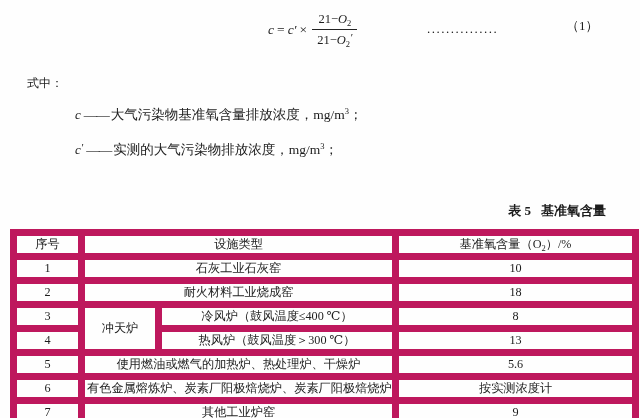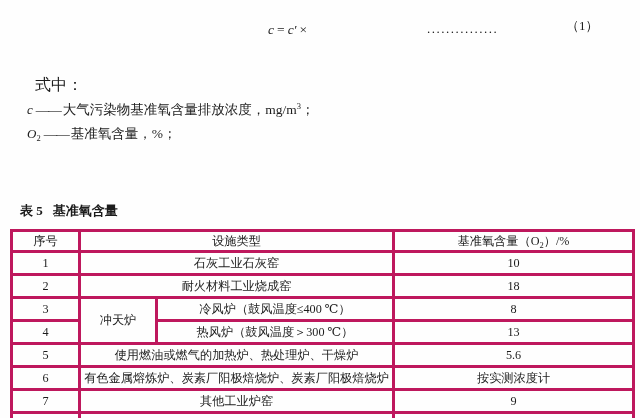--- a/index.html
+++ b/index.html
@@ -18,63 +18,67 @@
   .frac { display:inline-block; text-align:center; font-size:12.5px; vertical-align:middle; margin-left:2px; }
   .frac .num { display:block; border-bottom:1px solid #222; padding:0 5px 1px 5px; }
   .frac .den { display:block; padding:1px 5px 0 5px; }
   .frac .pre { font-style:normal; }
   sub.sm { font-size:8.5px; vertical-align:-3px; font-style:normal; }
   sup.sm { font-size:8.5px; vertical-align:5px; font-style:normal; }
   .prime { font-size:11px; vertical-align:3px; font-style:italic; }
   .eq-dots { position:absolute; left:427px; top:21px; font-size:13px; letter-spacing:1.5px; font-style:normal; }
   .eq-no   { position:absolute; left:566px; top:17px; font-size:13px; }
   
-  .where-label { position:absolute; left:35px; top:75px; font-size:16px; }
+  .where-label { position:absolute; left:27px; top:75px; font-size:12px; }
   .defs { position:absolute; left:27px; top:98px; font-size:13.5px; }
-  .def-line { line-height:16px; white-space:nowrap; }
+  .def-line { line-height:27px; white-space:nowrap;margin-left:48px; }
   .def-line .var { font-style:italic; font-size:13px; }
   .def-line .dash { letter-spacing:-1px; padding:0 2px 0 3px; }
   
-  .tbl-caption { position:absolute; left:0; top:202px; width:606px; text-align:left;
+  .tbl-caption { position:absolute; left:0; top:202px; width:606px; text-align:right;
     font-weight:bold; font-size:13px;padding-left:20px; }
   .tbl-caption .cap-prefix { margin-right:10px; }
   table.oxy {
     position:absolute; left:10px; top:229px; width:622px;
     border-collapse:collapse; table-layout:fixed; font-size:12.2px;
   }
   table.oxy th, table.oxy td {
-    border:3px solid #be185d; text-align:center; vertical-align:middle;
+    border:7px solid #be185d; text-align:center; vertical-align:middle;
     padding:0 2px; font-weight:normal; overflow:hidden; white-space:nowrap;
   }
   table.oxy th { height:21px; }
   table.oxy td { height:23px; }
   tr.partial td { height:12px; border-bottom:none; }
 </style>
 </head>
 <body>
 
 <div class="page">
 
   <div class="eq-main">
     <span class="var">c</span>
     <span class="op">=</span>
     <span class="var">c′</span>
     <span class="op">×</span>
+    <span class="frac">
+      <span class="num"><span class="pre">21−</span><span class="var">O</span><sub class="sm">2</sub></span>
+      <span class="den"><span class="pre">21−</span><span class="var">O</span><sub class="sm">2</sub><span class="prime">′</span></span>
+    </span>
   </div>
   <div class="eq-dots">...............</div>
   <div class="eq-no">（1）</div>
 
   <div class="where-label">式中：</div>
 
   <div class="defs">
     <div class="def-line">
       <span class="var">c</span><sub class="sm"></sub><span class="prime"></span><span class="dash">——</span><span>大气污染物基准氧含量排放浓度，</span><span>mg/m</span><sup class="sm">3</sup><span>；</span>
     </div>
     <div class="def-line">
-      <span class="var">O</span><sub class="sm">2</sub><span class="prime"></span><span class="dash">——</span><span>基准氧含量，</span><span>%</span><sup class="sm"></sup><span>；</span>
+      <span class="var">c</span><sub class="sm"></sub><span class="prime">′</span><span class="dash">——</span><span>实测的大气污染物排放浓度，</span><span>mg/m</span><sup class="sm">3</sup><span>；</span>
     </div>
   </div>
 
   <div class="tbl-caption">
     <span class="cap-prefix">表 5</span><span>基准氧含量</span>
   </div>
 
   <table class="oxy">
     <colgroup>
       <col style="width:68px">

